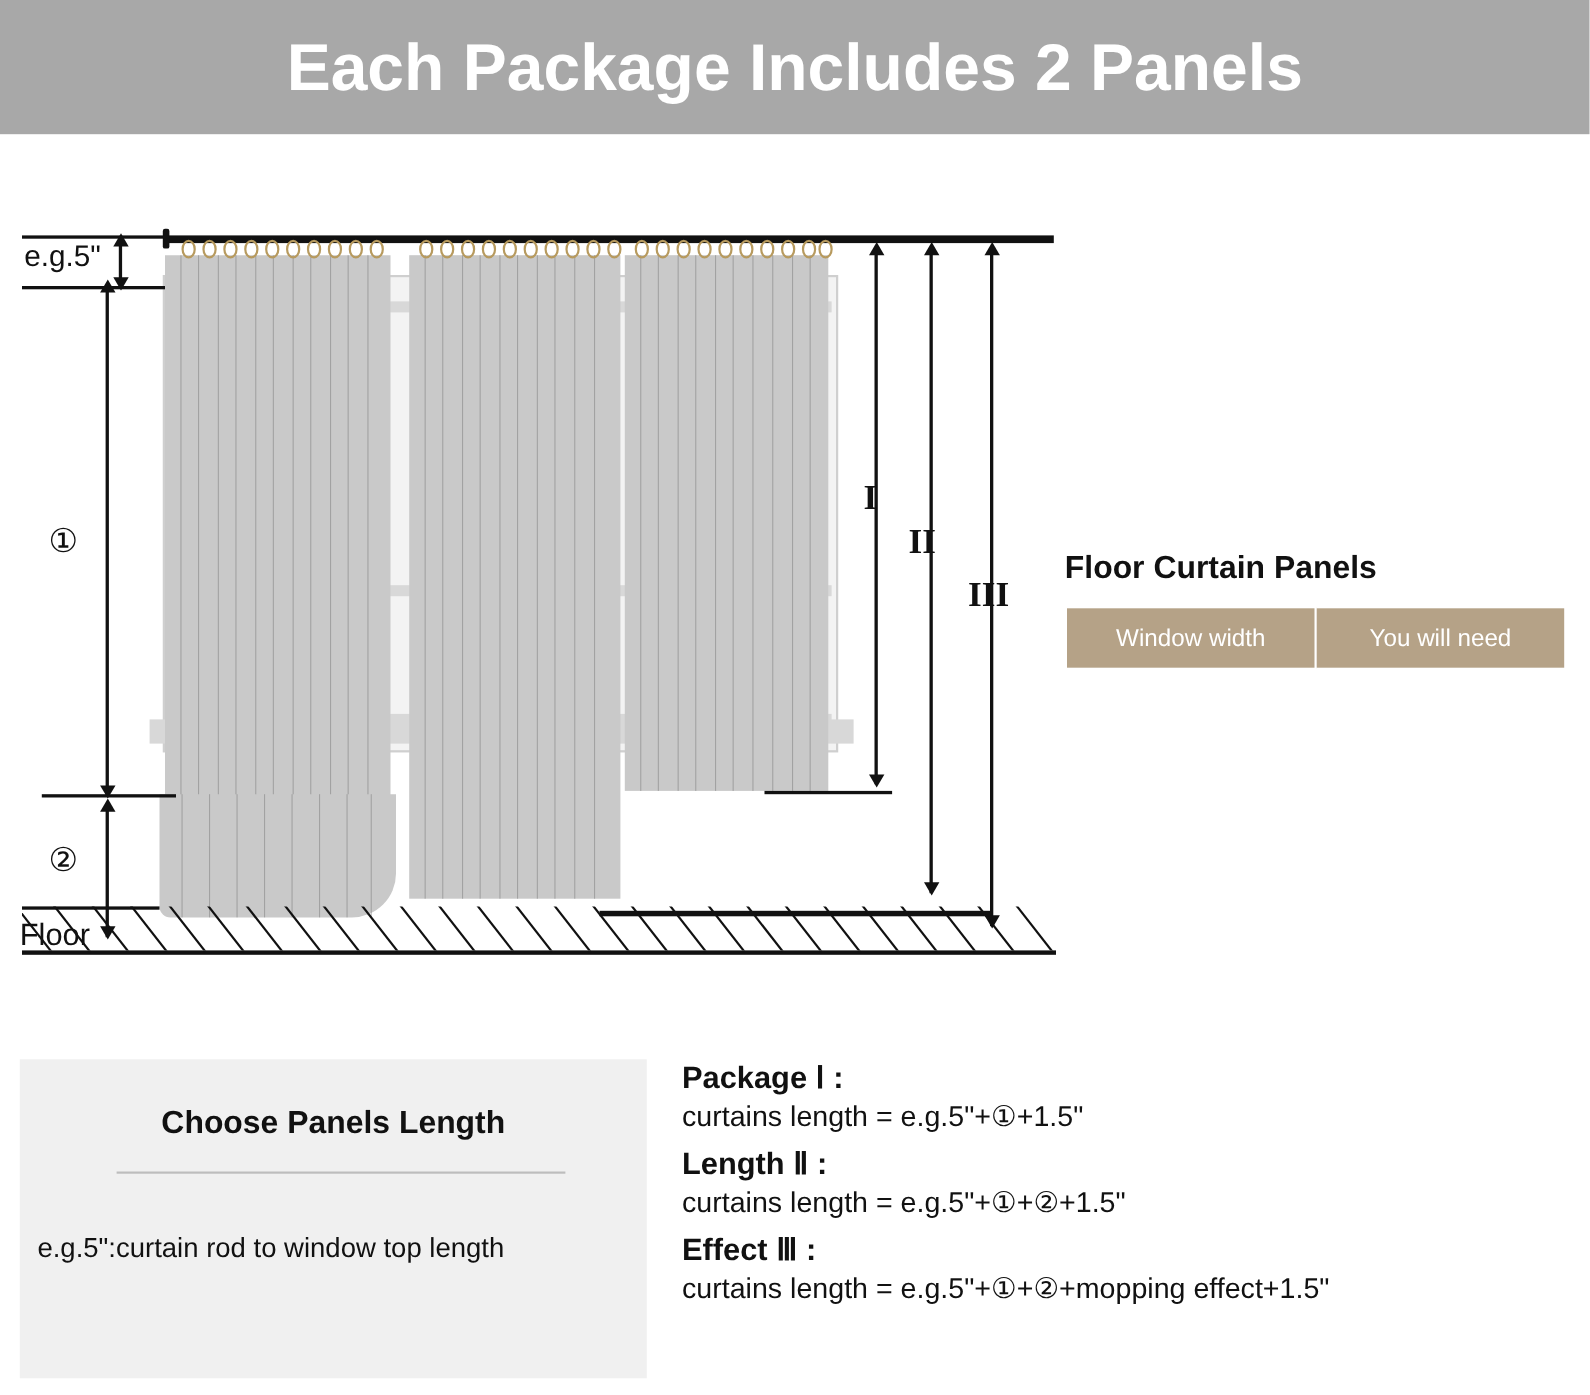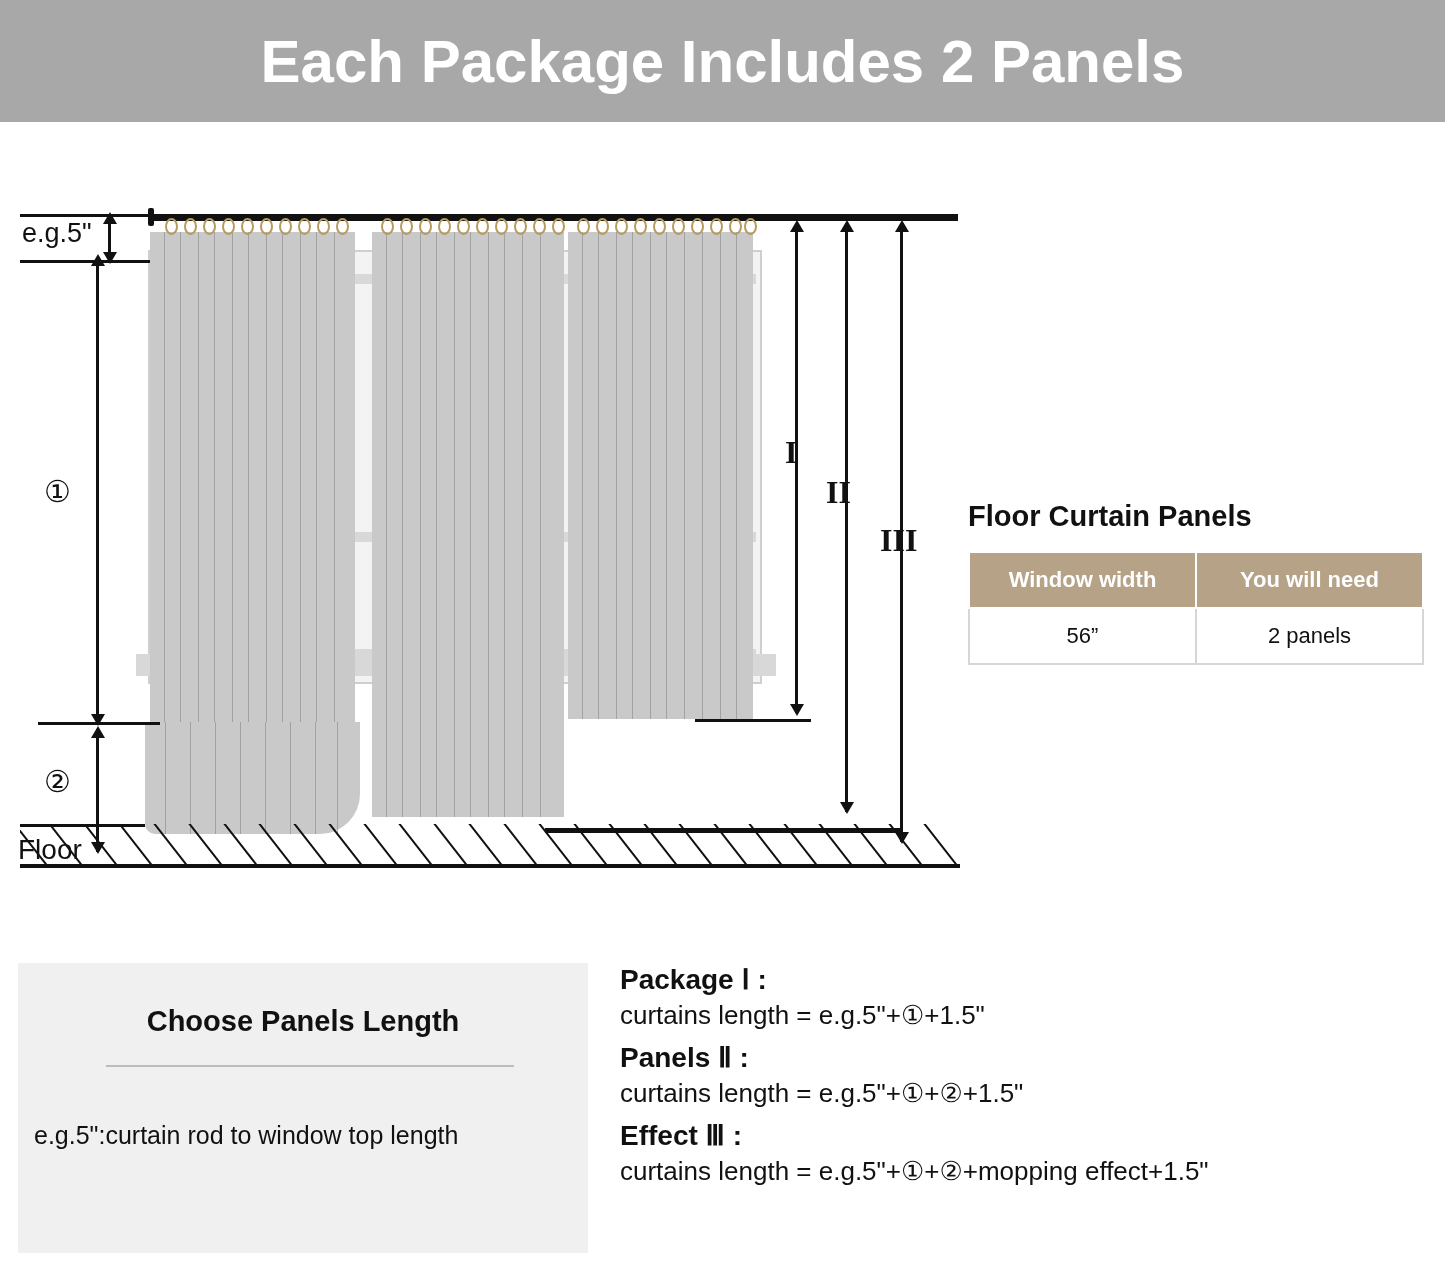--- a/index.html
+++ b/index.html
@@ -172,21 +172,21 @@
   }
   table.panels {
     border-collapse: collapse;
     width: 456px;
     table-layout: fixed;
   }
   table.panels th {
     background: #b5a287;
     color: #ffffff;
     font-size: 22px;
-    font-weight: bold;
+    font-weight: normal;
     padding: 14px 4px;
     border: 2px solid #ffffff;
     text-align: center;
   }
   table.panels td {
     font-size: 22px;
     padding: 14px 4px;
     border: 2px solid #d6d6d6;
     text-align: center;
     color: #111;
@@ -437,34 +437,30 @@
 <div class="panels-section">
   <div class="panels-title">Floor Curtain Panels</div>
   <table class="panels">
     <thead>
       <tr>
         <th>Window width</th>
         <th>You will need</th>
       </tr>
     </thead>
     <tbody>
-      <tr>
-        <td>56”</td>
-        <td>2 panels</td>
-      </tr>
     </tbody>
   </table>
 </div>
 
 <div class="length-box">
   <div class="length-title">Choose Panels Length</div>
   <div class="length-rule"></div>
   <div class="length-line1">e.g.5":curtain rod to window top length</div>
 </div>
 
 <div class="effects">
   <p class="effect-head">Package Ⅰ :</p>
   <p class="effect-body">curtains length = e.g.5"+①+1.5"</p>
-  <p class="effect-head">Panels Ⅱ :</p>
+  <p class="effect-head">Length Ⅱ :</p>
   <p class="effect-body">curtains length = e.g.5"+①+②+1.5"</p>
   <p class="effect-head">Effect Ⅲ :</p>
   <p class="effect-body">curtains length = e.g.5"+①+②+mopping effect+1.5"</p>
 </div>
 
 </body></html>

